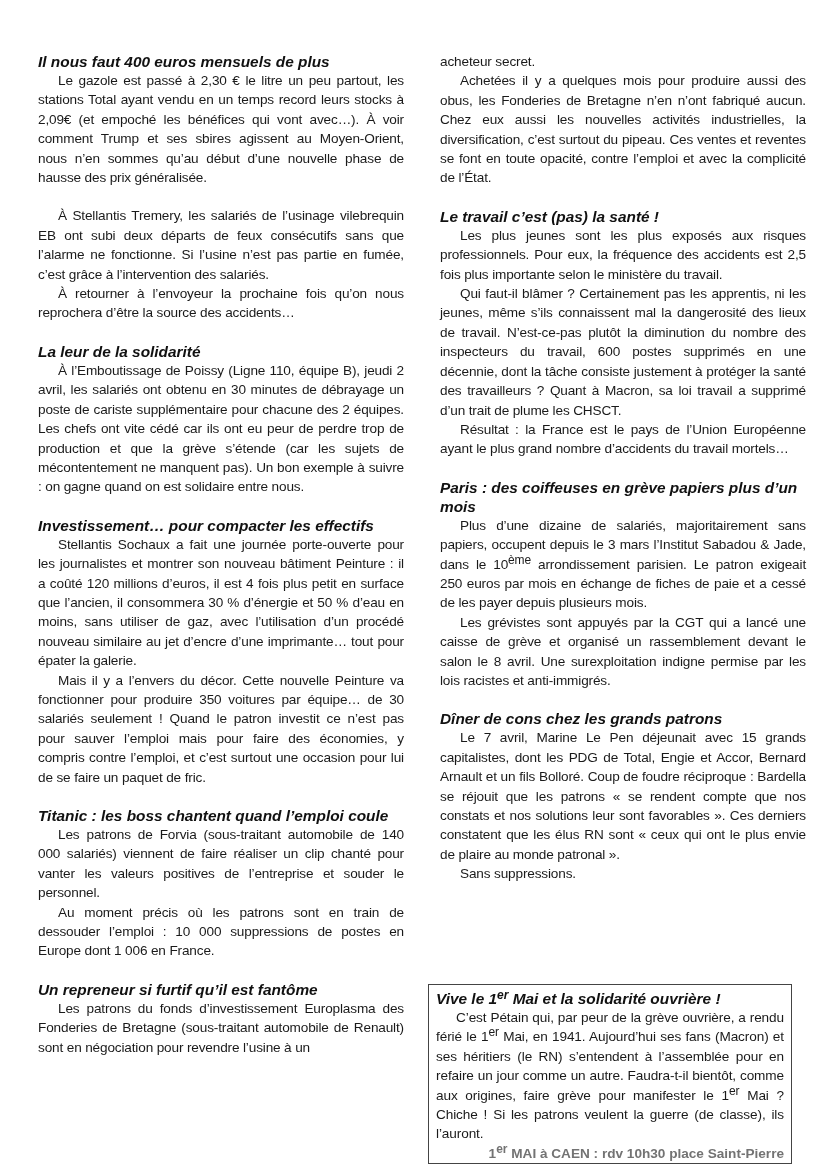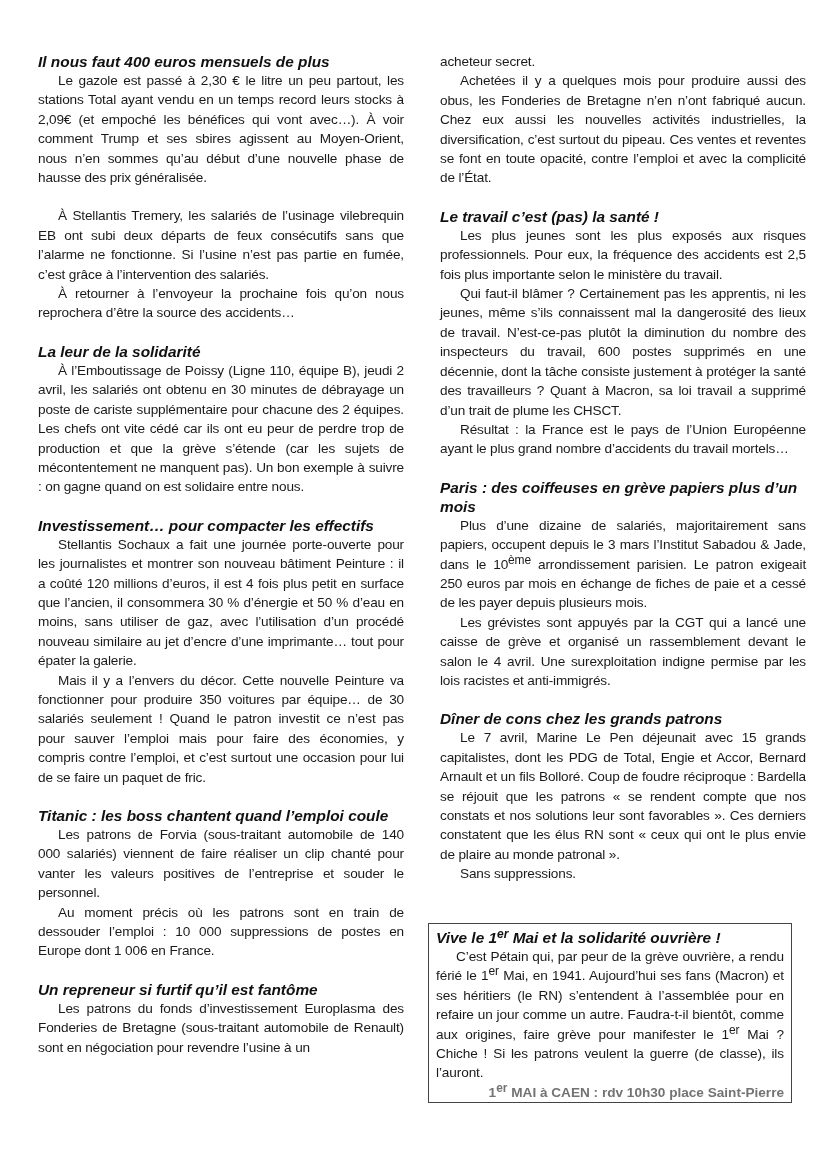--- a/index.html
+++ b/index.html
@@ -17,21 +17,21 @@
     .para {
       font-family: "Liberation Sans", sans-serif;
       font-size: 13.6px; line-height: 19.4px; margin: 0;
       text-align: justify; text-indent: 20px; hyphens: manual; color: #1a1a1a;
       letter-spacing: -0.15px;
     }
     .para.noindent { text-indent: 0; }
     .gap { height: 19px; }
     sup { font-size: 12px; line-height: 0; vertical-align: 5px; }
     .box {
-      position: absolute; left: 428px; top: 923px; width: 364px; height: 180px;
+      position: absolute; left: 428px; top: 984px; width: 364px; height: 180px;
       border: 1.5px solid #444; padding: 4px 7px 4px 7px; box-sizing: border-box;
     }
     .box .para { letter-spacing: -0.1px; }
     .box-footer {
       font-family: "Liberation Sans", sans-serif; font-weight: bold;
       font-size: 13.6px; line-height: 19px; text-align: right; margin: 0; color: #737373;
     }
   </style>
 </head>
 <body>
@@ -90,21 +90,21 @@
       <h2 class="headline">Le travail c’est (pas) la santé !</h2>
       <p class="para">Les plus jeunes sont les plus exposés aux risques professionnels. Pour eux, la fréquence des accidents est 2,5 fois plus importante selon le ministère du travail.</p>
       <p class="para">Qui faut-il blâmer ? Certainement pas les apprentis, ni les jeunes, même s’ils connaissent mal la dangerosité des lieux de travail. N’est-ce-pas plutôt la diminution du nombre des inspecteurs du travail, 600 postes supprimés en une décennie, dont la tâche consiste justement à protéger la santé des travailleurs ? Quant à Macron, sa loi travail a supprimé d’un trait de plume les CHSCT.</p>
       <p class="para">Résultat : la France est le pays de l’Union Européenne ayant le plus grand nombre d’accidents du travail mortels…</p>
     </div>
     <div class="gap"></div>
 
     <div class="article">
       <h2 class="headline">Paris : des coiffeuses en grève papiers plus d’un mois</h2>
       <p class="para"><span>Plus d’une dizaine de salariés, majoritairement sans papiers, occupent depuis le 3 mars l’Institut Sabadou &amp; Jade, dans le 10</span><sup>ème</sup><span> arrondissement parisien. Le patron exigeait 250 euros par mois en échange de fiches de paie et a cessé de les payer depuis plusieurs mois.</span></p>
-      <p class="para">Les grévistes sont appuyés par la CGT qui a lancé une caisse de grève et organisé un rassemblement devant le salon le 4 avril. Une surexploitation indigne permise par les lois racistes et anti-immigrés.</p>
+      <p class="para">Les grévistes sont appuyés par la CGT qui a lancé une caisse de grève et organisé un rassemblement devant le salon le 8 avril. Une surexploitation indigne permise par les lois racistes et anti-immigrés.</p>
     </div>
     <div class="gap"></div>
 
     <div class="article">
       <h2 class="headline">Dîner de cons chez les grands patrons</h2>
       <p class="para">Le 7 avril, Marine Le Pen déjeunait avec 15 grands capitalistes, dont les PDG de Total, Engie et Accor, Bernard Arnault et un fils Bolloré. Coup de foudre réciproque : Bardella se réjouit que les patrons « se rendent compte que nos constats et nos solutions leur sont favorables ». Ces derniers constatent que les élus RN sont « ceux qui ont le plus envie de plaire au monde patronal ».</p>
       <p class="para noindent" style="text-indent:20px">Sans suppressions.</p>
     </div>
   </div>
 

